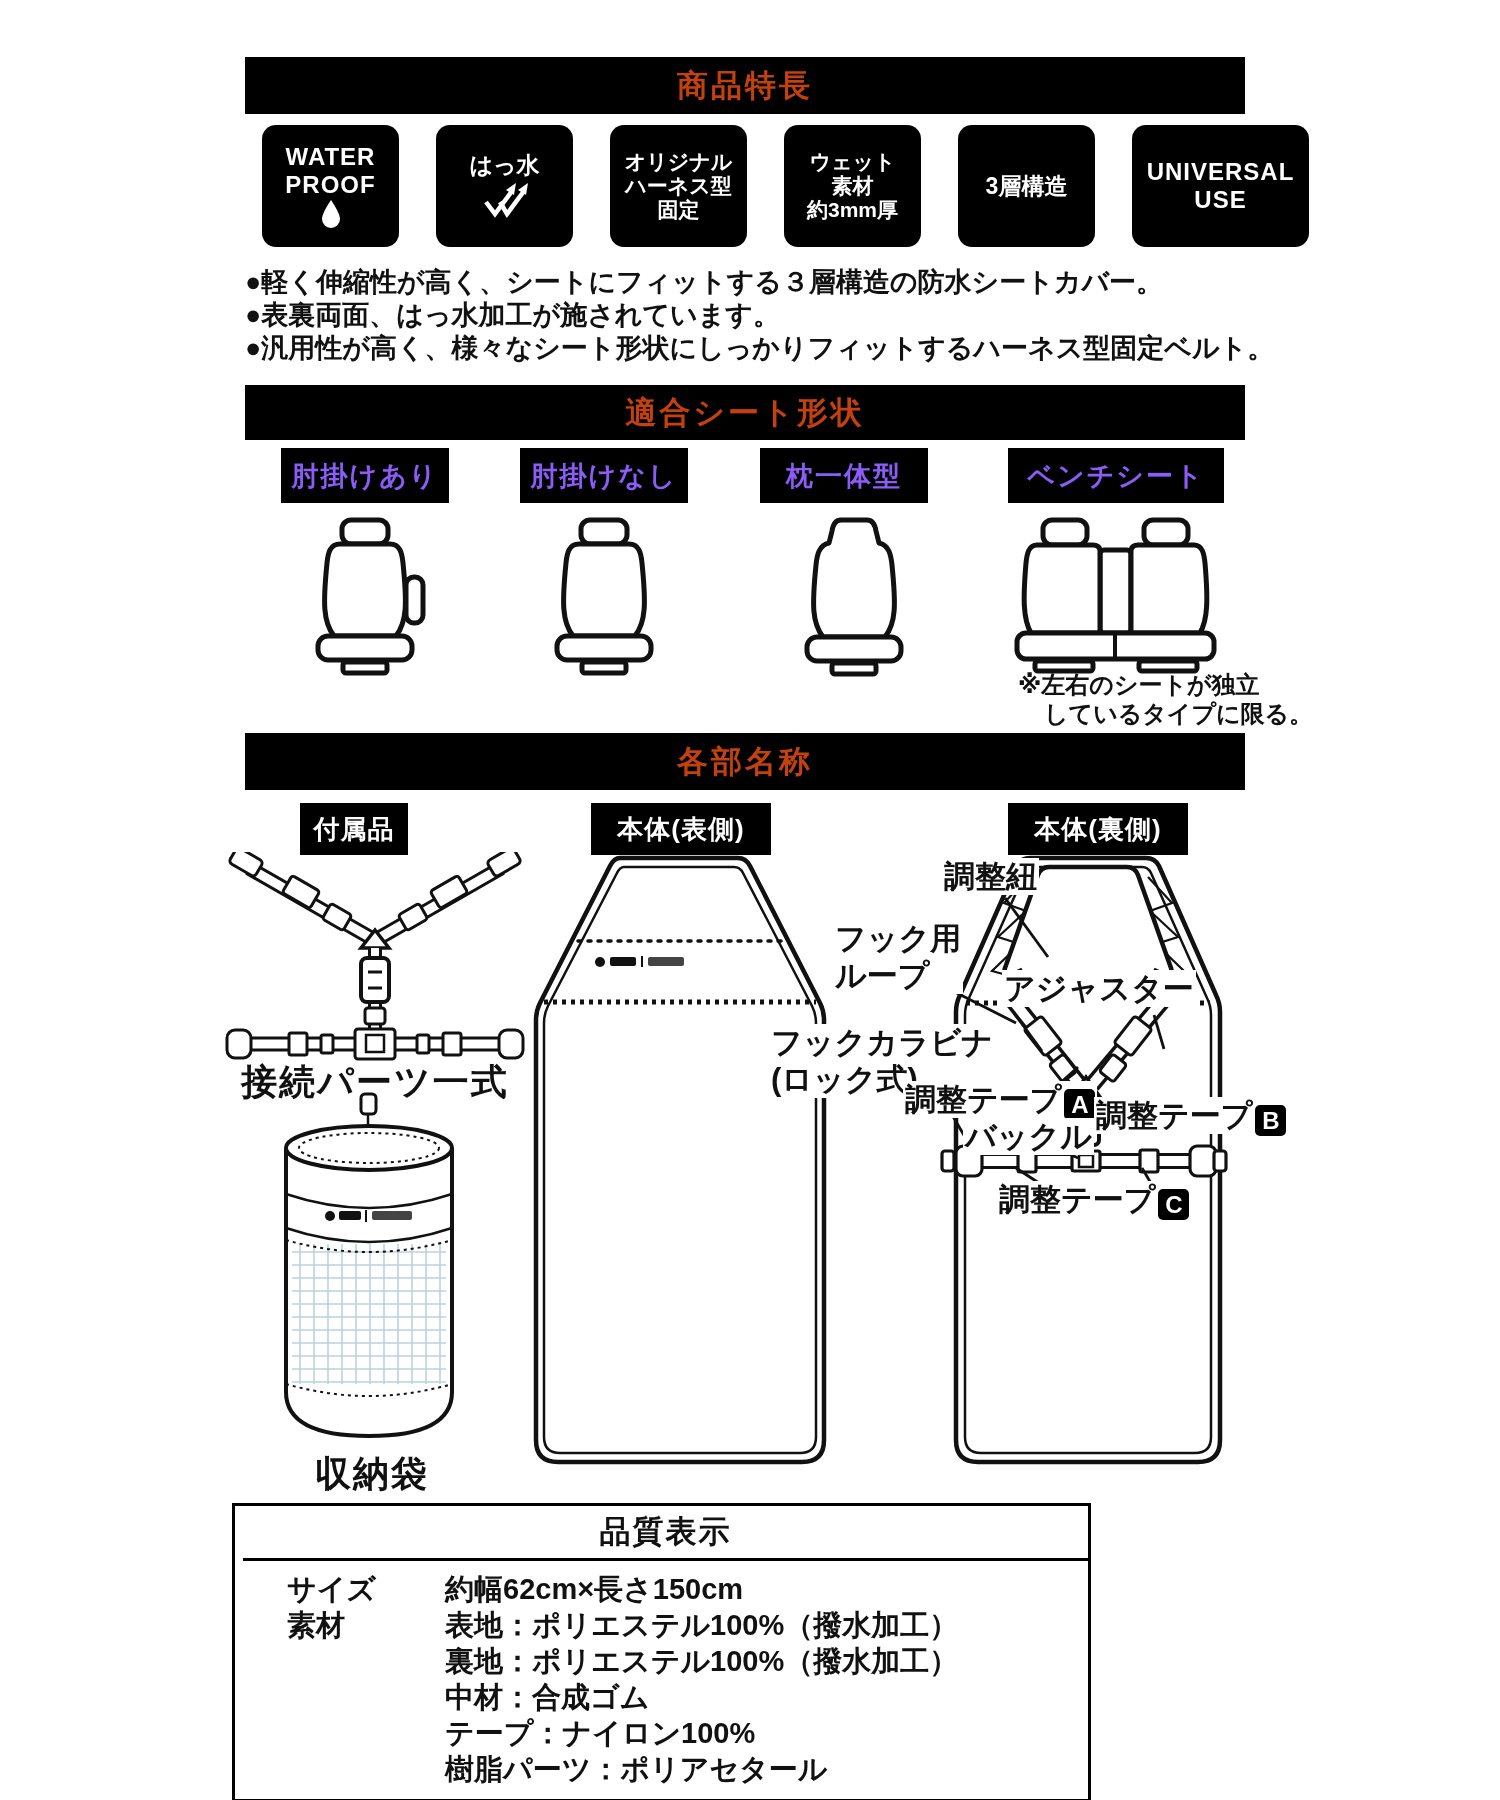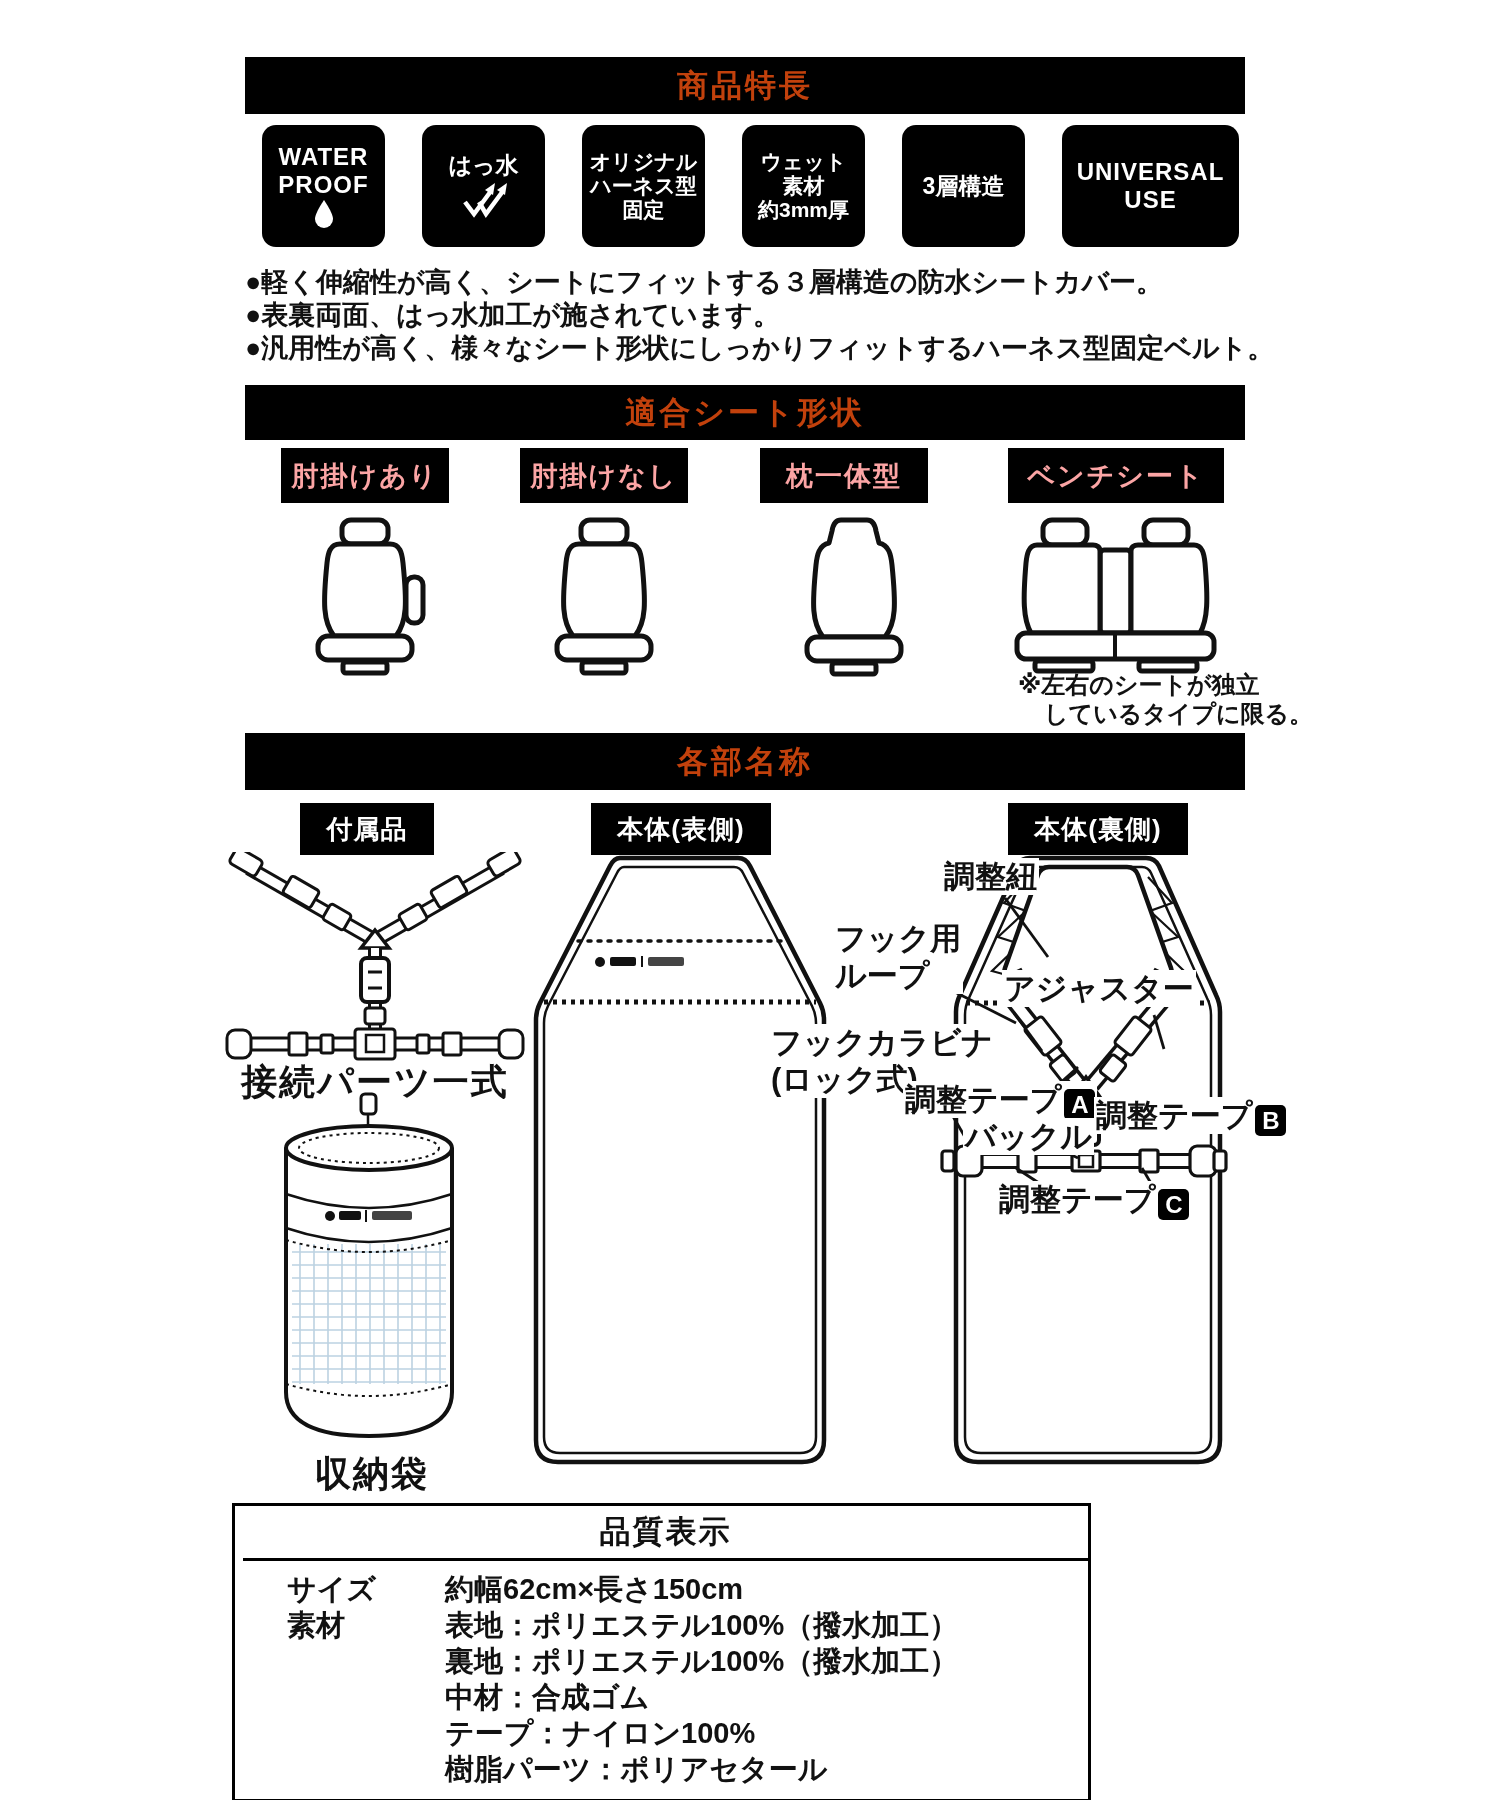--- a/index.html
+++ b/index.html
@@ -2,28 +2,28 @@
 <html><head>
 <meta charset="utf-8">
 <style>
   html,body{margin:0;padding:0;background:#fff;}
   .canvas{position:relative;width:1500px;height:1800px;background:#fff;overflow:hidden;
           font-family:"Liberation Sans","DejaVu Sans",sans-serif;color:#111;}
   .abs{position:absolute;}
   .banner{position:absolute;left:245px;width:1000px;height:57px;background:#000;color:#c2410c;
           display:flex;align-items:center;justify-content:center;font-size:31px;font-weight:bold;letter-spacing:3px;}
   .badges{position:absolute;left:262px;top:125px;display:flex;gap:37px;}
-  .badge{width:123px;height:122px;background:#000;border-radius:14px;color:#fff;font-weight:bold;
+  .badge{width:137px;height:122px;background:#000;border-radius:14px;color:#fff;font-weight:bold;
          display:flex;flex-direction:column;align-items:center;justify-content:center;text-align:center;line-height:1.15;}
   .badge .en{font-size:24px;letter-spacing:1px;}
   .badge .jp{font-size:21px;}
   .badge .jp-lg{font-size:23px;}
   .badge.wide{width:177px;}
   .bullets{position:absolute;left:245px;top:266px;font-size:27px;font-weight:bold;line-height:33px;white-space:nowrap;}
-  .seatlabel{position:absolute;top:448px;height:55px;background:#000;color:#fca5a5;font-size:27px;font-weight:bold;
+  .seatlabel{position:absolute;top:448px;height:55px;background:#000;color:#8b5cf6;font-size:27px;font-weight:bold;
              display:flex;align-items:center;justify-content:center;letter-spacing:2px;}
   .note{position:absolute;left:1018px;top:670px;font-size:24px;font-weight:bold;line-height:29px;}
   .note .l2{padding-left:26px;}
   .partlabel{position:absolute;top:803px;height:52px;background:#000;color:#fff;font-size:26px;font-weight:bold;
              display:flex;align-items:center;justify-content:center;letter-spacing:1px;}
   .caption{position:absolute;text-align:center;font-size:36px;font-weight:bold;letter-spacing:2px;}
   .callout{position:absolute;font-size:31px;font-weight:bold;line-height:37px;background:#fff;padding:0 2px;z-index:6;white-space:nowrap;}
   .letterbox{display:inline-flex;width:31px;height:31px;background:#000;color:#fff;border-radius:5px;
              align-items:center;justify-content:center;font-size:24px;font-weight:bold;margin-left:3px;position:relative;top:3px;}
   .quality{position:absolute;left:232px;top:1503px;width:853px;border:3px solid #000;background:#fff;}
@@ -128,21 +128,21 @@
     <line x1="112" y1="118" x2="112" y2="140" stroke="#111" stroke-width="4"></line>
   </svg>
 
   <div class="note">
     <div>※左右のシートが独立</div>
     <div class="l2">しているタイプに限る。</div>
   </div>
 
   <div class="banner" style="top:733px">各部名称</div>
 
-  <div class="partlabel" style="left:300px;width:134px">付属品</div>
+  <div class="partlabel" style="left:300px;width:108px">付属品</div>
   <div class="partlabel" style="left:591px;width:180px">本体(表側)</div>
   <div class="partlabel" style="left:1008px;width:180px">本体(裏側)</div>
 
   <svg class="abs" style="left:225px;top:852px" width="300" height="210" viewBox="0 0 300 210">
     <line x1="24" y1="16" x2="146" y2="86" stroke="#111" stroke-width="15"></line>
     <line x1="24" y1="16" x2="146" y2="86" stroke="#fff" stroke-width="9"></line>
     <line x1="276" y1="16" x2="154" y2="86" stroke="#111" stroke-width="15"></line>
     <line x1="276" y1="16" x2="154" y2="86" stroke="#fff" stroke-width="9"></line>
     <g fill="#fff" stroke="#111" stroke-width="3">
       <rect x="6" y="1" width="30" height="18" rx="4" transform="rotate(30 21 10)"></rect>

